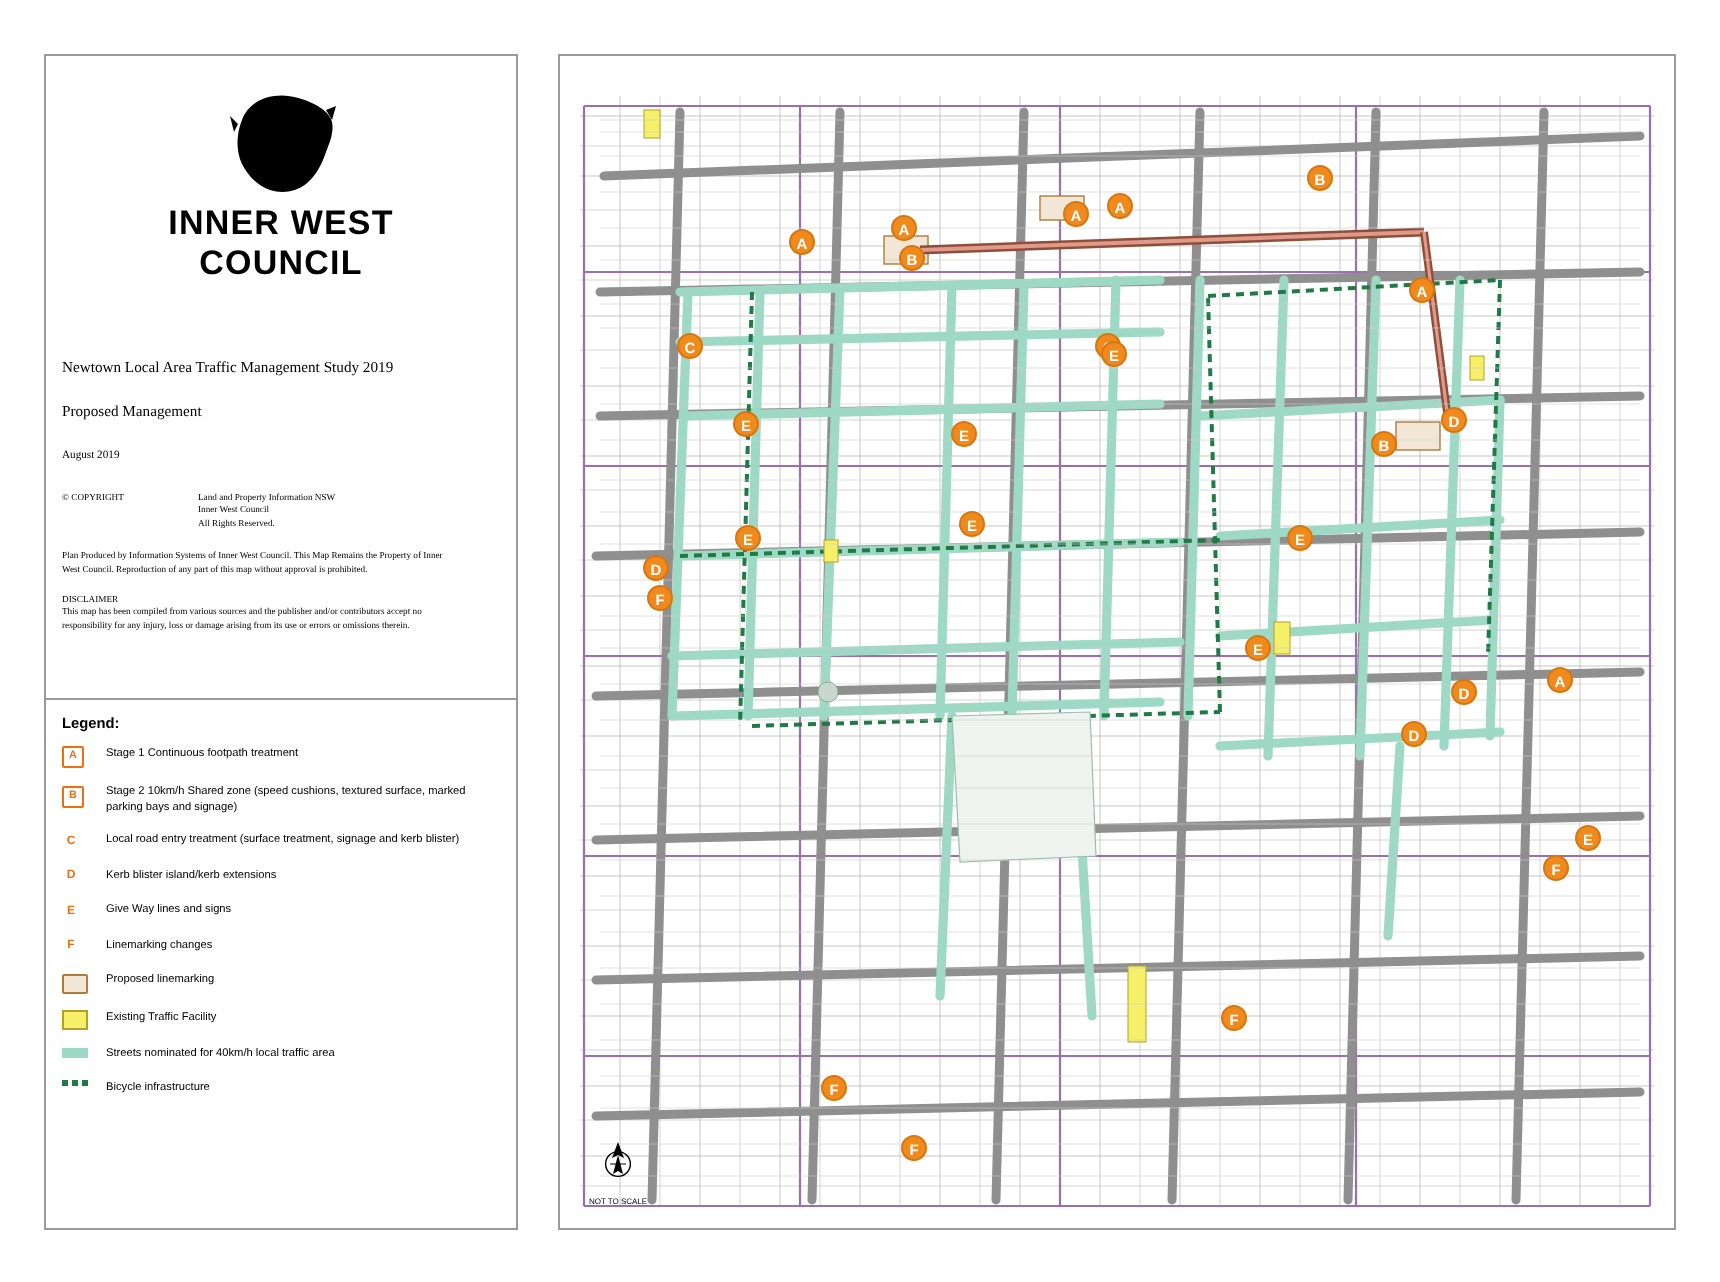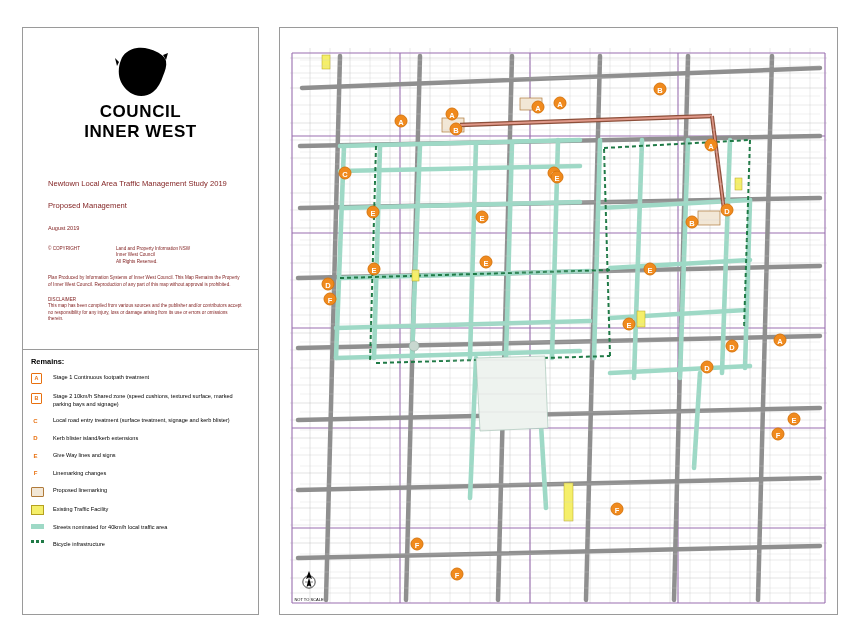--- a/index.html
+++ b/index.html
@@ -54,24 +54,25 @@
     width: 100%;
     text-align: center;
     font-weight: bold;
     font-size: 17px;
     letter-spacing: 0.6px;
     line-height: 20px;
     color: #000;
   }
   #doc-info {
     position: absolute;
-    left: 25px;
+    left: 8px;
     top: 150px;
     width: 196px;
-    color: #7f1d1d;
+    color: #000000;
+    font-family: Liberation Serif, serif;
   }
   .doc-title {
     font-size: 7.6px;
     line-height: 11px;
     margin-bottom: 11px;
   }
   .doc-sub {
     font-size: 7.6px;
     line-height: 11px;
     margin-bottom: 13px;
@@ -248,22 +249,22 @@
   <div id="left-panel">
 
     <div id="logo-block">
       <svg id="logo-mark" viewBox="0 0 56 52">
         <path d="M8 14 C10 8 16 3 24 2 C31 1 38 3 44 6 C48 8 52 11 53 15 C54 20 52 25 50 30 C48 36 45 42 40 46 C35 50 28 51 22 49 C16 47 11 42 8 36 C5 30 5 21 8 14 Z
                  M14 10 L18 6 L22 11 L26 5 L30 10 L34 5 L38 10 L42 7 L45 13 Z" fill="#000"></path>
         <path d="M6 16 L2 12 L4 20 Z" fill="#000"></path>
         <path d="M50 9 L55 7 L53 14 Z" fill="#000"></path>
       </svg>
       <div id="logo-text">
+        <div>INNER WEST</div>
         <div>COUNCIL</div>
-        <div>INNER WEST</div>
       </div>
     </div>
 
     <div id="doc-info">
       <div class="doc-title">Newtown Local Area Traffic Management Study 2019</div>
       <div class="doc-sub">Proposed Management</div>
       <div class="doc-date">August 2019</div>
 
       <div class="copyright-row">
         <div class="copyright-label">© COPYRIGHT</div>
@@ -274,21 +275,21 @@
         </div>
       </div>
 
       <div class="doc-para">Plan Produced by Information Systems of Inner West Council. This Map Remains the Property of  Inner West Council.  Reproduction of any part of this map without approval is prohibited.</div>
       <div class="doc-disclaimer-head">DISCLAIMER</div>
       <div class="doc-disclaimer">This map has been compiled from various sources and the publisher and/or contributors accept no responsibility for any injury, loss or damage arising from its use or errors or omissions therein.</div>
     </div>
   </div>
 
   <div id="legend-panel">
-    <div id="legend-title">Remains:</div>
+    <div id="legend-title">Legend:</div>
 
     <div class="legend-row">
       <div class="legend-sym">
         <span class="badge">A</span>
       </div>
       <div class="legend-label">Stage 1 Continuous footpath treatment</div>
     </div>
 
     <div class="legend-row">
       <div class="legend-sym">

